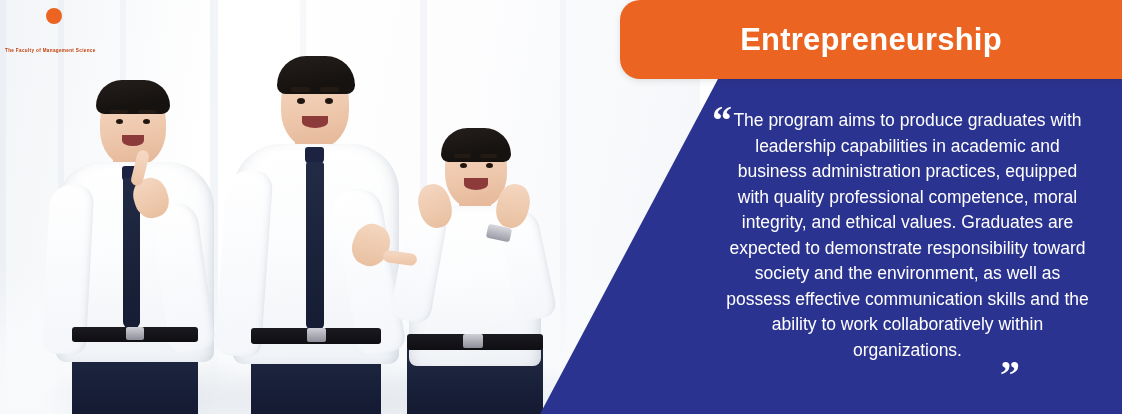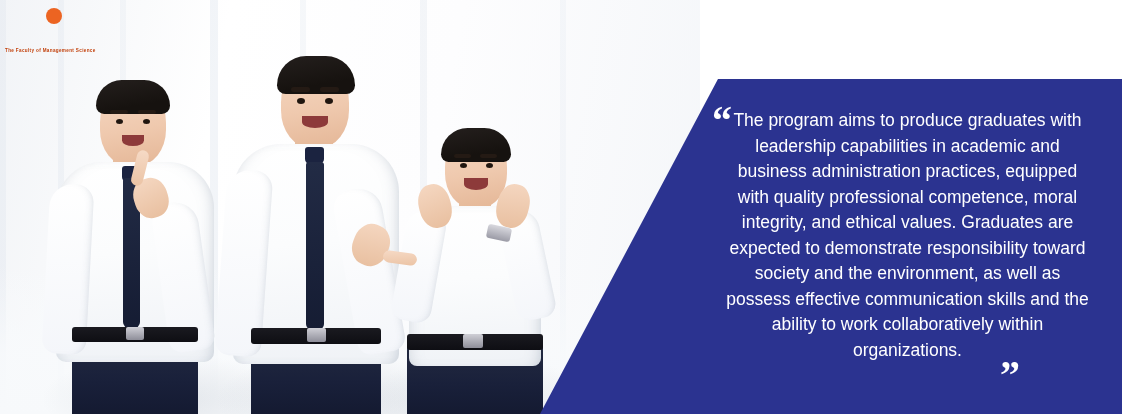--- a/index.html
+++ b/index.html
@@ -310,19 +310,22 @@
   <div class="blue-panel"></div>
 
   <span class="quote-open">“</span>
 
   <div class="desc-wrap">
     <p class="desc-text">The program aims to produce graduates with leadership capabilities in academic and business administration practices, equipped with quality professional competence, moral integrity, and ethical values. Graduates are expected to demonstrate responsibility toward society and the environment, as well as possess effective communication skills and the ability to work collaboratively within organizations.</p>
   </div>
 
   <span class="quote-close">”</span>
 
+  <div class="title-banner">
+    <span class="title-text">Entrepreneurship</span>
+  </div>
 
   <div class="logo">
     <div class="logo-dot"></div>
     <div class="logo-tagline">The Faculty of Management Science</div>
   </div>
 
 </div>
 
 </body></html>

